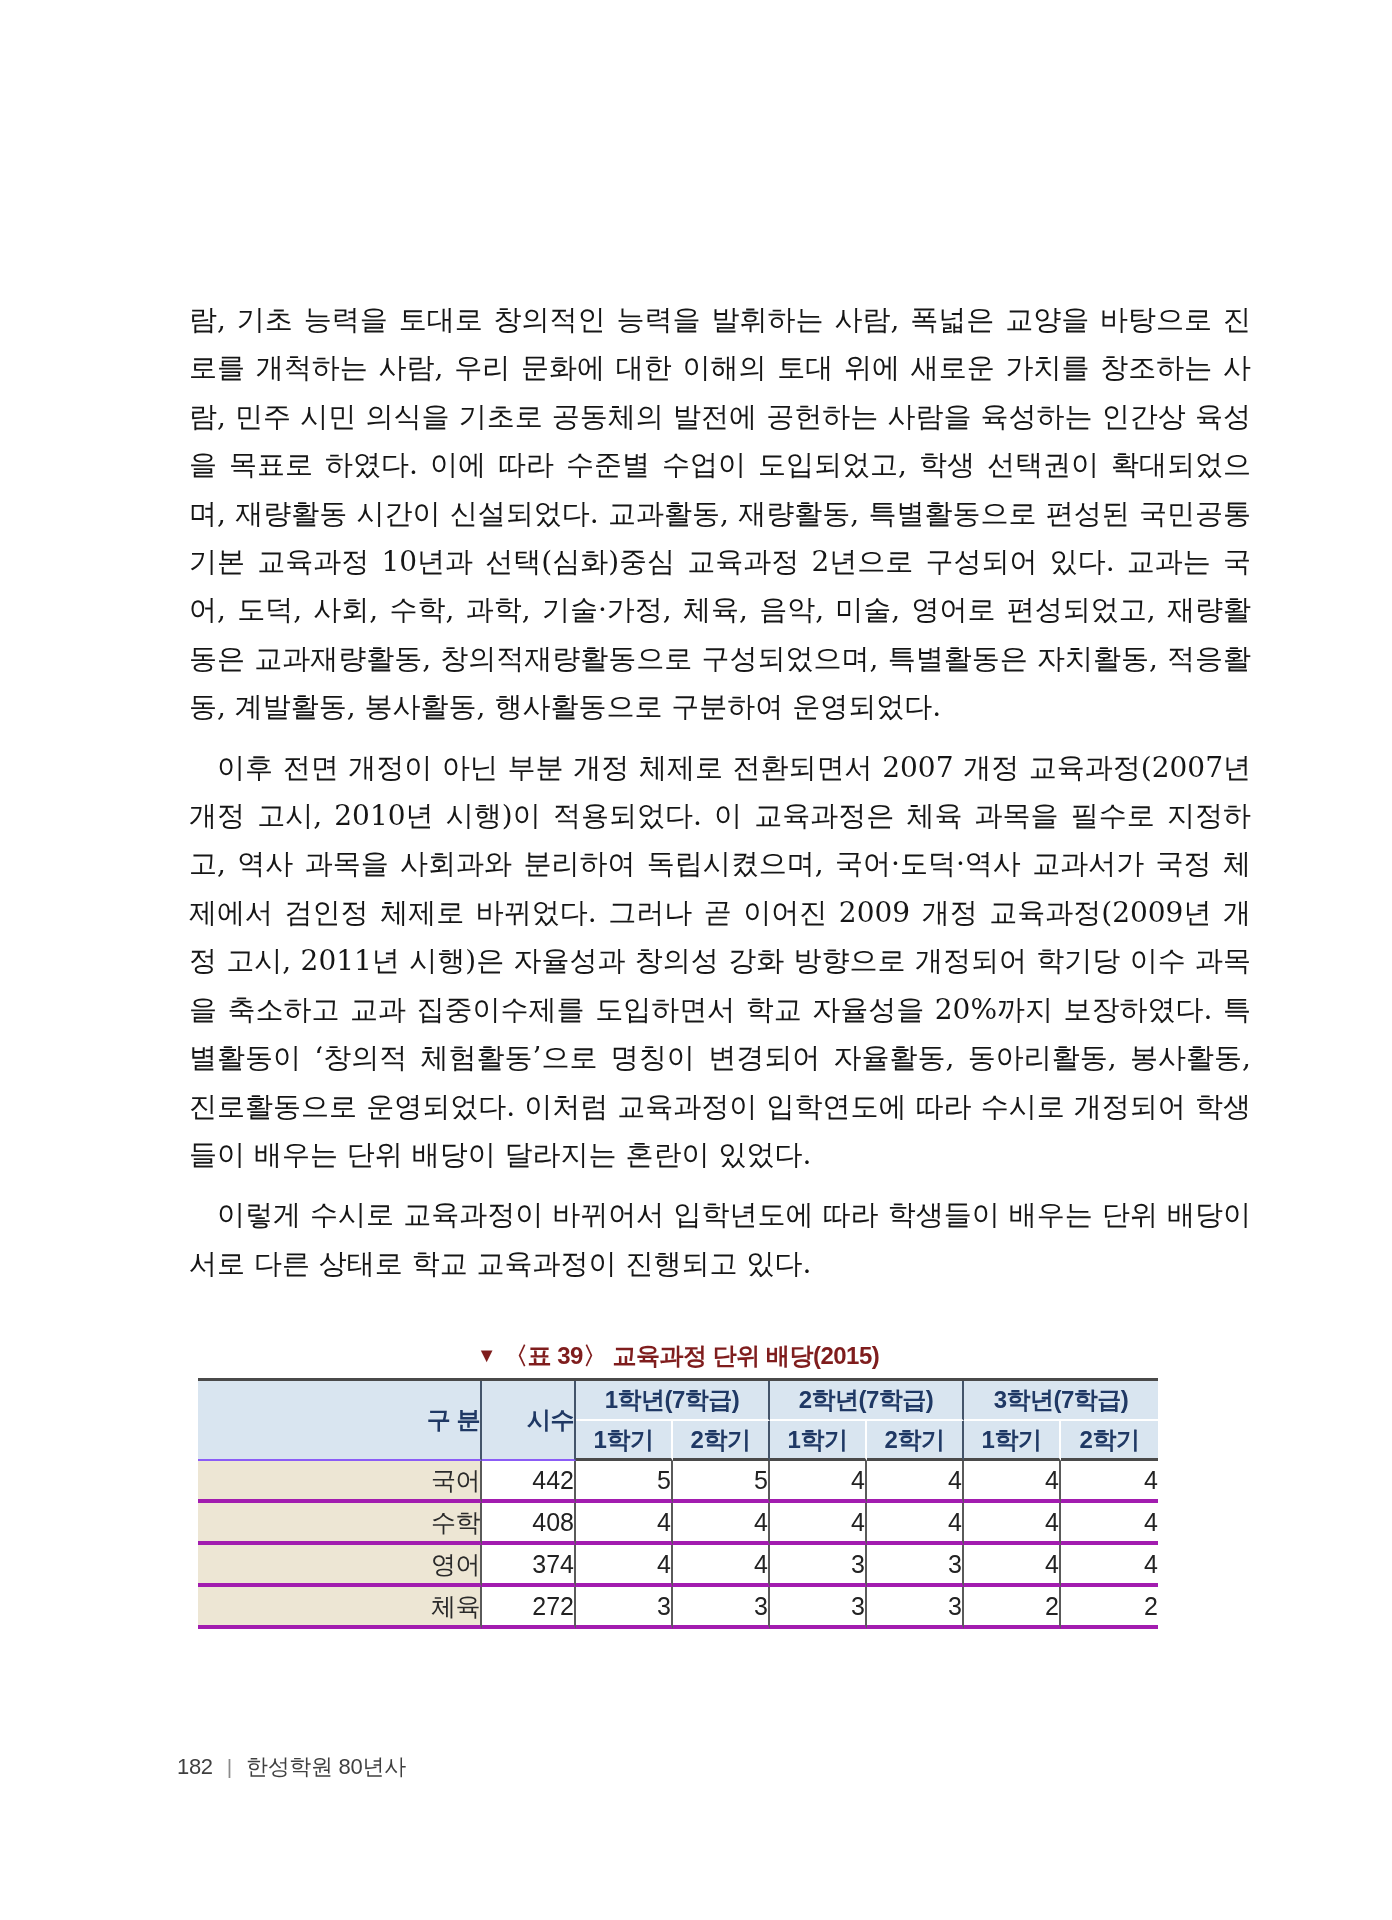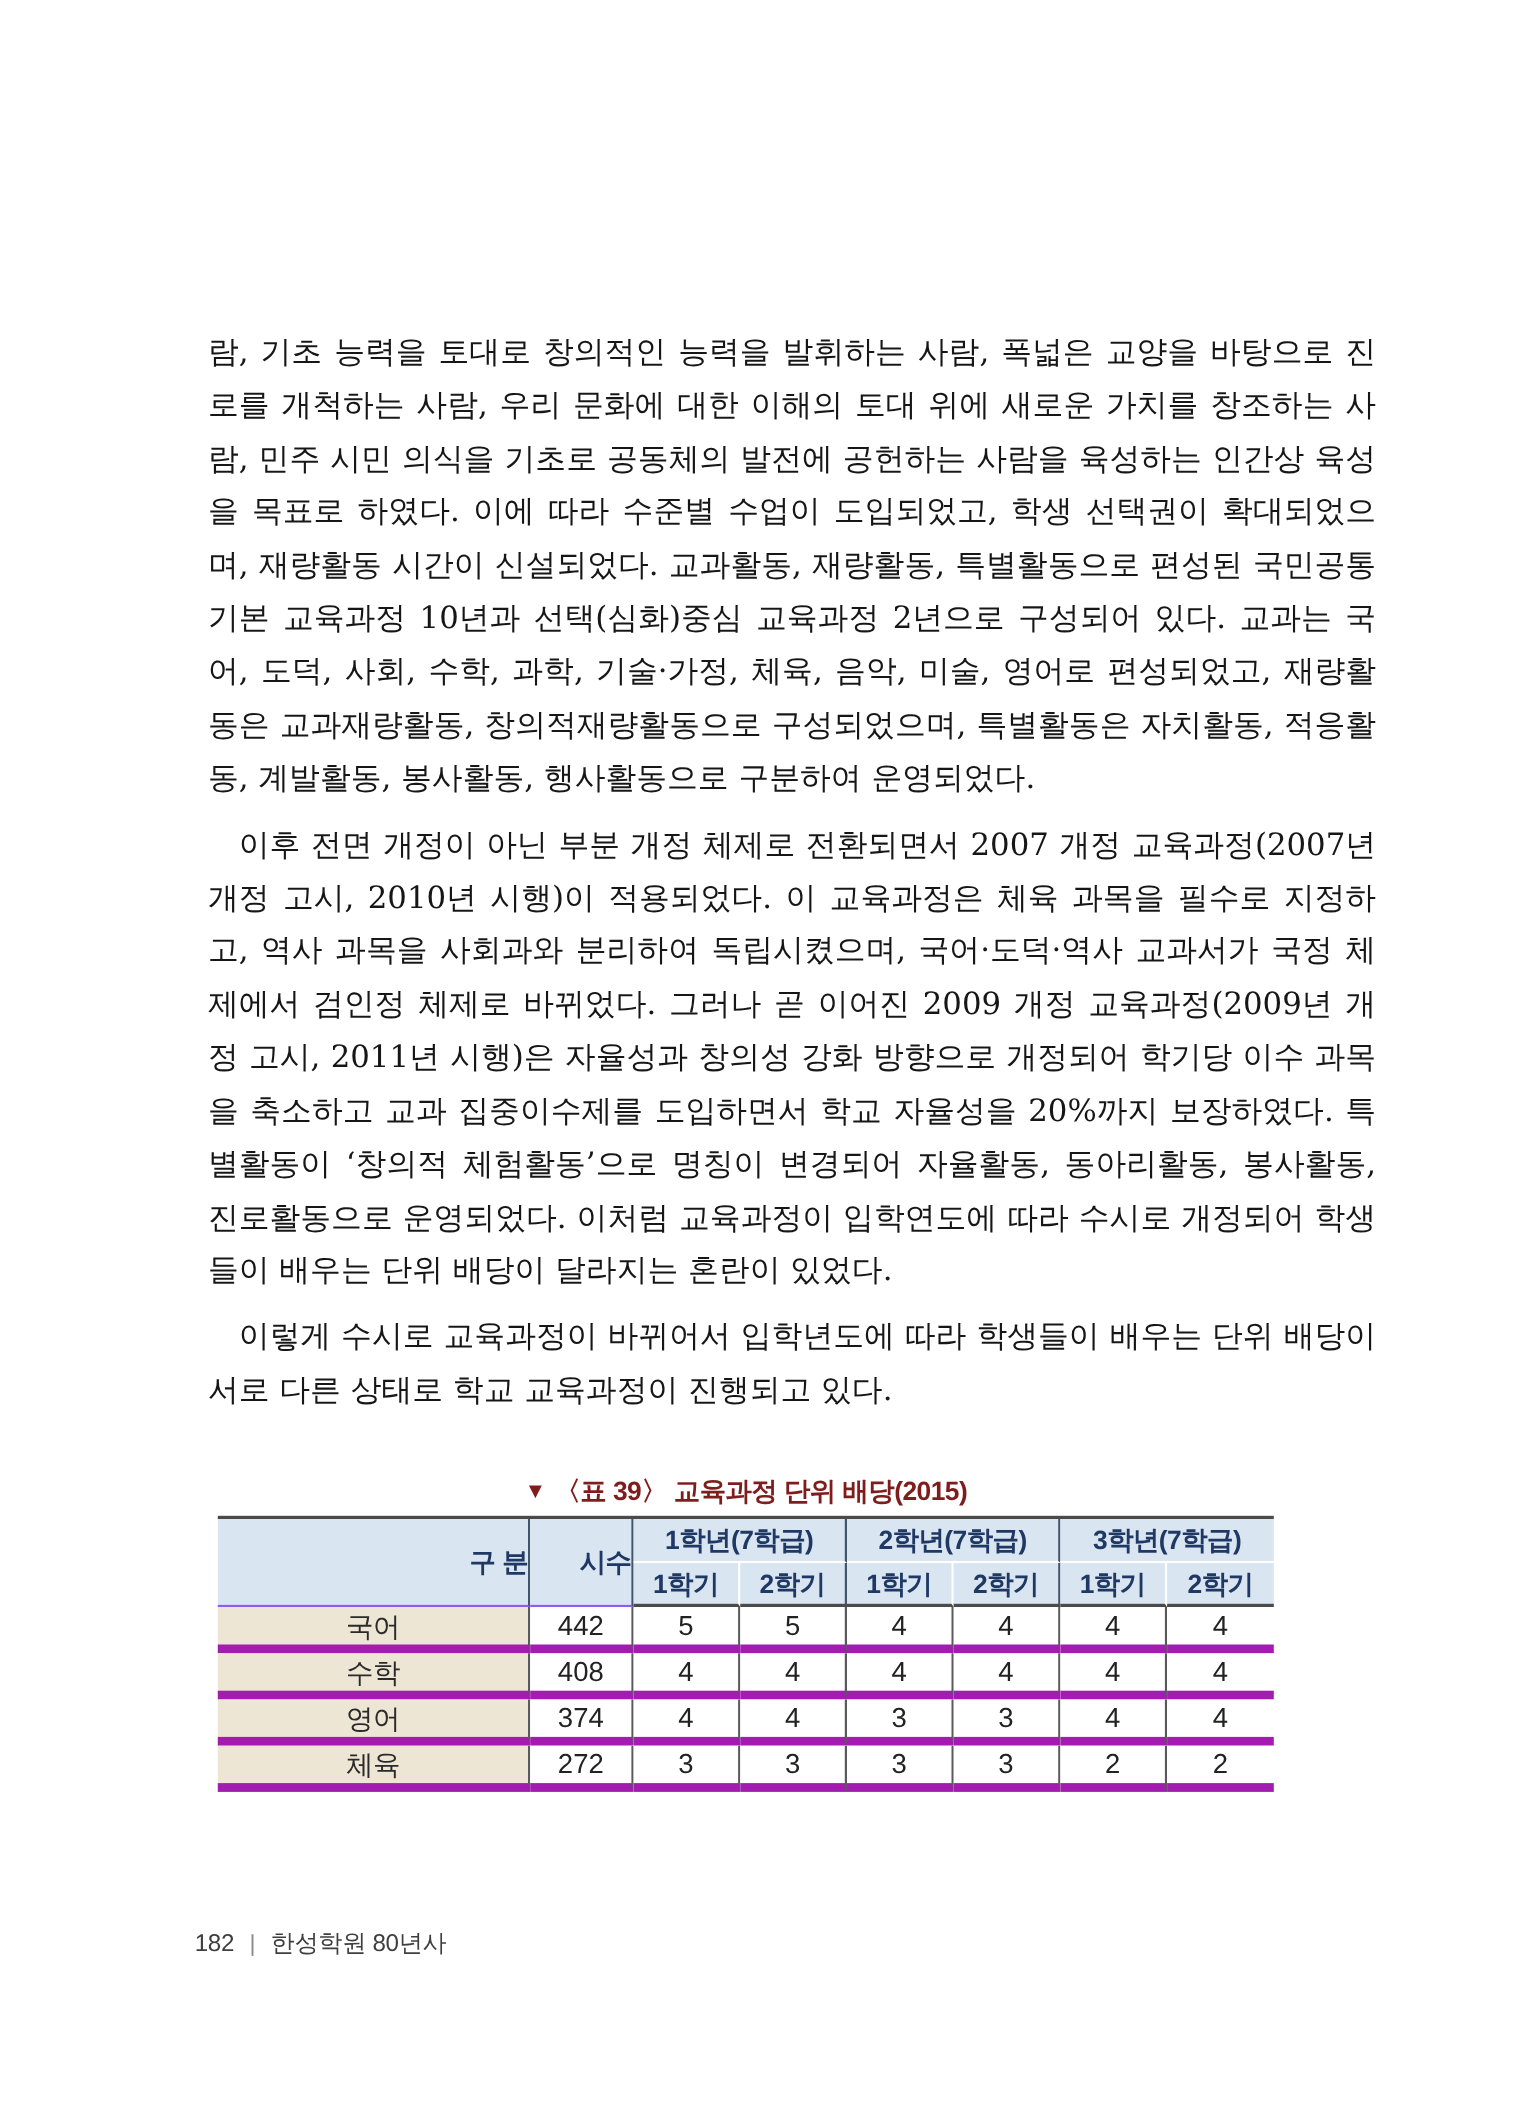--- a/index.html
+++ b/index.html
@@ -43,21 +43,21 @@
     border-right:2px solid #44546a;border-bottom:2px solid #8b5cf6;text-align:right;
   }
   .unit-table th.grade{border-bottom:2px solid #ffffff;}
   .unit-table th.g-r{border-right:2px solid #44546a;}
   .unit-table tr.sub th{border-bottom:3px solid #4a4a4a;}
   .unit-table th.sem-a{border-right:2px solid #ffffff;}
   .unit-table th.sem-b{border-right:2px solid #44546a;}
   .unit-table th.sem-last{border-right:none;}
   .unit-table td{
     background:#ffffff;color:#222222;font-size:25px;height:42px;
-    border-right:2px solid #5a5a5a;border-bottom:8px solid #a21caf;
+    border-right:2px solid #5a5a5a;border-bottom:4px solid #a21caf;text-align:right;
   }
   .unit-table td.subject{background:#ede6d4;color:#2a2a2a;letter-spacing:-0.5px;}
   .unit-table td.last{border-right:none;}
 
   
   .footer{
     position:absolute;left:177px;top:1752px;
     font-size:22px;color:#3f3f3f;letter-spacing:-0.3px;
   }
   .footer .divider{color:#8a8a8a;margin:0 14px;font-size:21px;}

